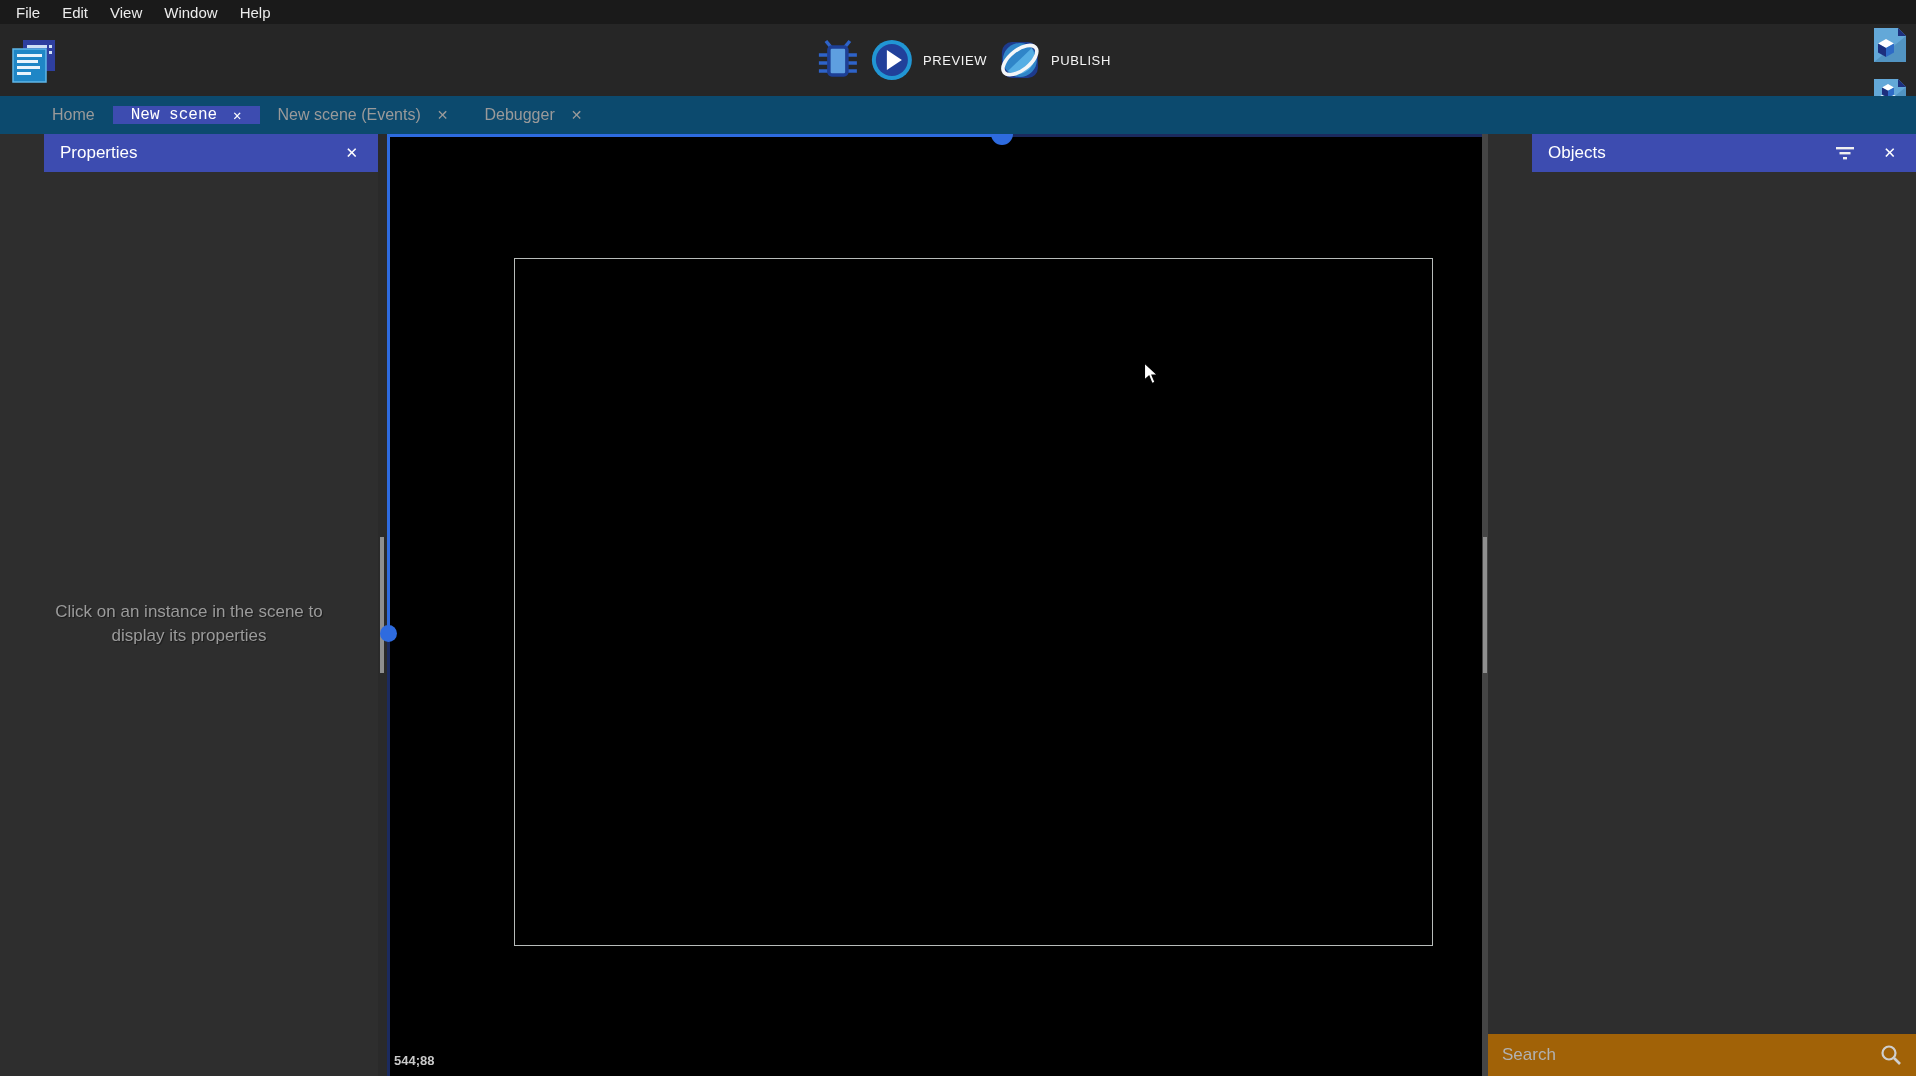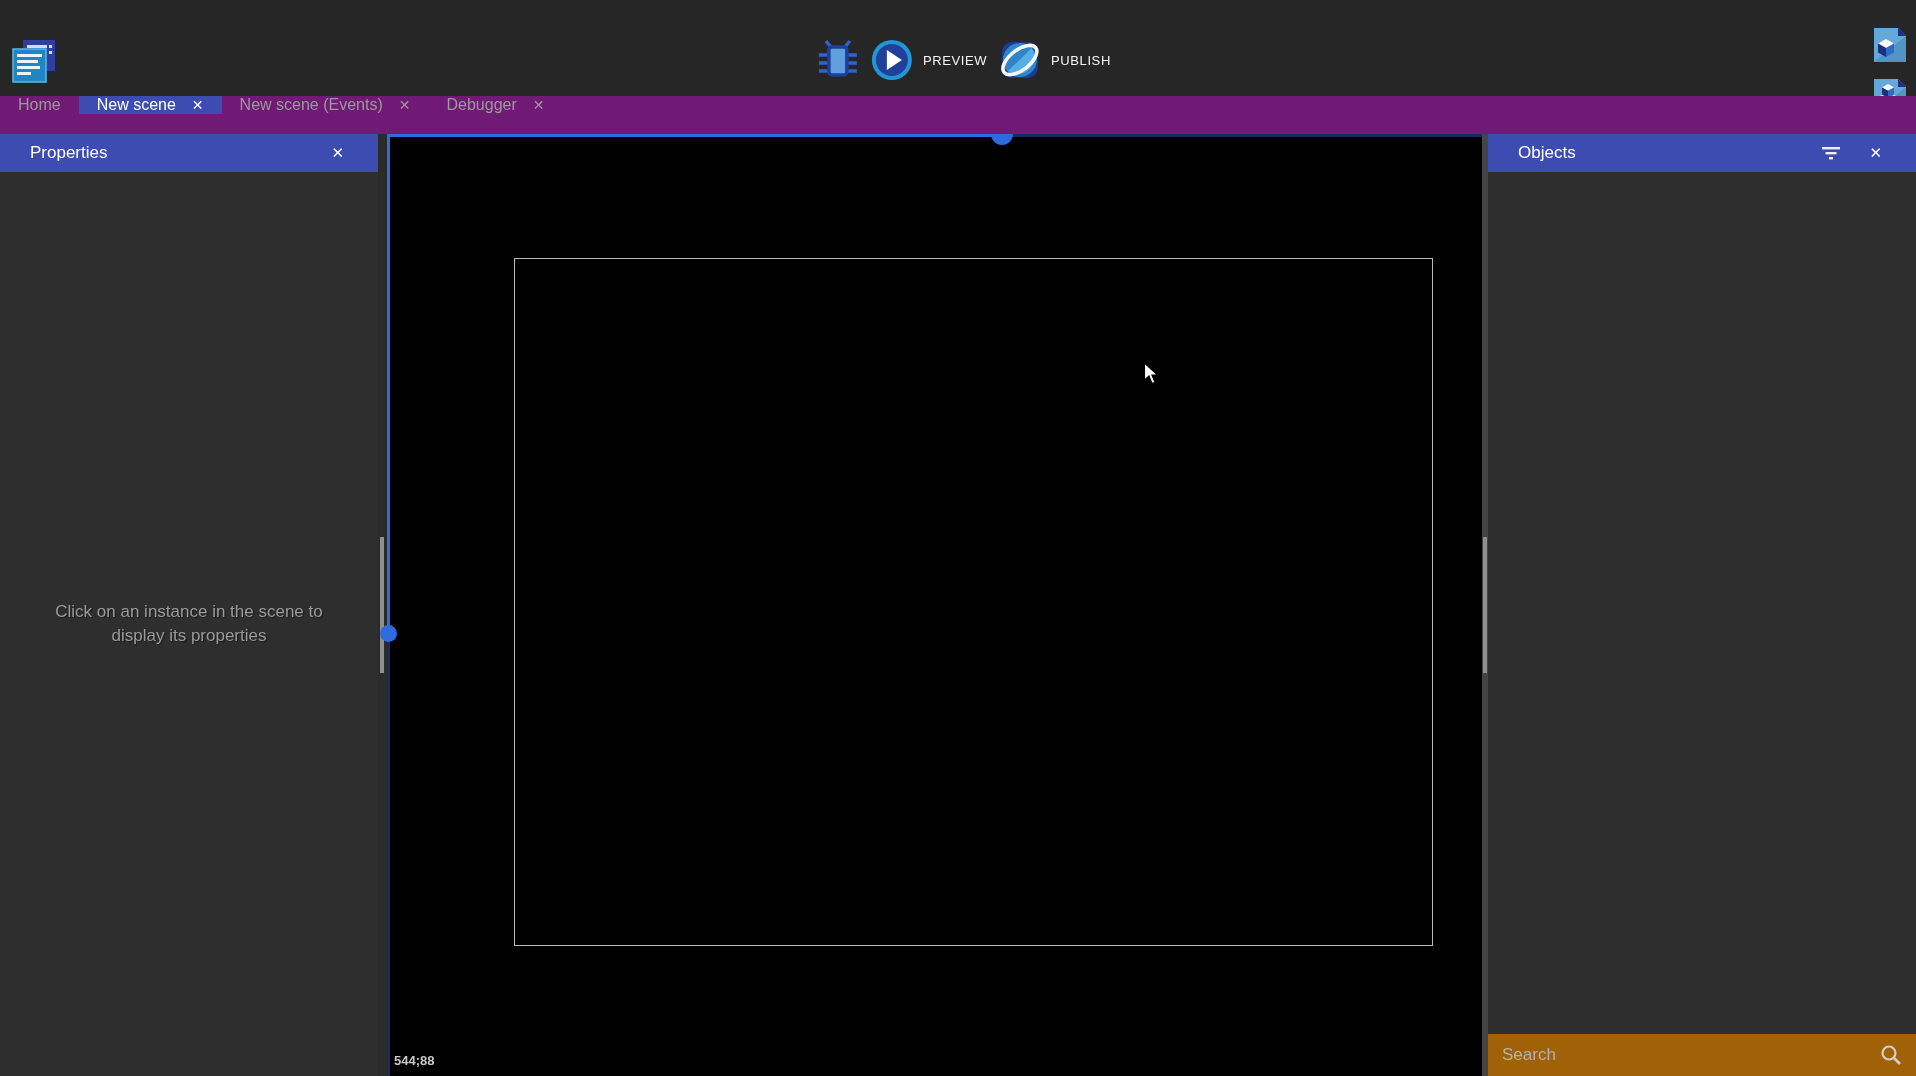--- a/index.html
+++ b/index.html
@@ -17,33 +17,33 @@
   .tbtn { display:flex; align-items:center; justify-content:center; cursor:pointer; }
   .pm-btn { position:absolute; left:8px; top:12px; width:52px; height:50px; }
   .center-group { position:absolute; left:50%; top:0; height:72px; transform:translateX(-48%);
                   display:flex; align-items:center; gap:12px; }
   .tool-label { color:#f5f5f5; font-size:13px; letter-spacing:0.6px; margin-left:10px; }
   .launch-btn { display:flex; align-items:center; cursor:pointer; }
   .right-group { position:absolute; right:6px; top:0; height:72px; display:flex; align-items:center; gap:9px;flex-direction:column; }
   .tsep { width:1px; height:42px; background:#3e3e3e; margin:0 5px; }
 
   
-  .tabbar { position:absolute; top:96px; left:0; right:0; height:38px; background:#701a75;
-            display:flex; align-items:flex-start; }
+  .tabbar { position:absolute; top:96px; left:0; right:0; height:38px; background:#0c4a6e;
+            display:flex; align-items:center;padding-left:34px; }
   .tab { display:flex; align-items:center; gap:16px; padding:0 18px; font-size:16px;
          color:#9a9a9a; cursor:pointer; }
   .tab .tab-close { font-size:14px; color:#9a9a9a; cursor:pointer; }
-  .tab.active { background:#3d4cb0; color:#ffffff; }
+  .tab.active { background:#3d4cb0; color:#ffffff;font-family:Liberation Mono, monospace; }
   .tab.active .tab-close { color:#ffffff; }
 
   
   .content { position:absolute; top:134px; left:0; right:0; bottom:0; display:flex; }
 
   .panel-header { height:38px; background:#3d4cb0; display:flex; align-items:center;
-                  padding:0 30px; color:#fff; font-size:17px; flex:0 0 auto; }
+                  padding:0 16px; color:#fff; font-size:17px; flex:0 0 auto;margin-left:44px; }
   .panel-title { flex:1; }
   .hdr-close { color:#fff; font-size:15px; cursor:pointer; padding:2px 4px; }
 
   
   .left-panel { width:378px; background:#2e2e2e; display:flex; flex-direction:column; }
   .left-body { flex:1; display:flex; align-items:center; justify-content:center; }
   .hint { width:310px; text-align:center; color:#9b9b9b; font-size:17px; line-height:24px;
           text-shadow:1px 1px 1px rgba(0,0,0,0.45); }
   .hint span { display:block; }
 
@@ -84,20 +84,27 @@
                   font-size:17px; font-family:"Liberation Sans", sans-serif; }
   .search-input::placeholder { color:#b2b2b2; }
 
   svg { display:block; }
 </style>
 </head>
 <body>
 
 <div class="app">
 
+  <div class="menubar">
+    <span class="menu-item">File</span>
+    <span class="menu-item">Edit</span>
+    <span class="menu-item">View</span>
+    <span class="menu-item">Window</span>
+    <span class="menu-item">Help</span>
+  </div>
 
   <div class="toolbar">
 
     <div class="tbtn pm-btn">
       <svg width="50" height="48" viewBox="0 0 50 48">
         <rect x="14" y="3" width="32" height="31" fill="#2e3f9f"></rect>
         <rect x="18" y="8" width="20" height="3" fill="#cfe0f5"></rect>
         <rect x="18" y="14" width="16" height="3" fill="#cfe0f5"></rect>
         <rect x="40" y="8" width="3" height="3" fill="#cfe0f5"></rect>
         <rect x="40" y="14" width="3" height="3" fill="#cfe0f5"></rect>

